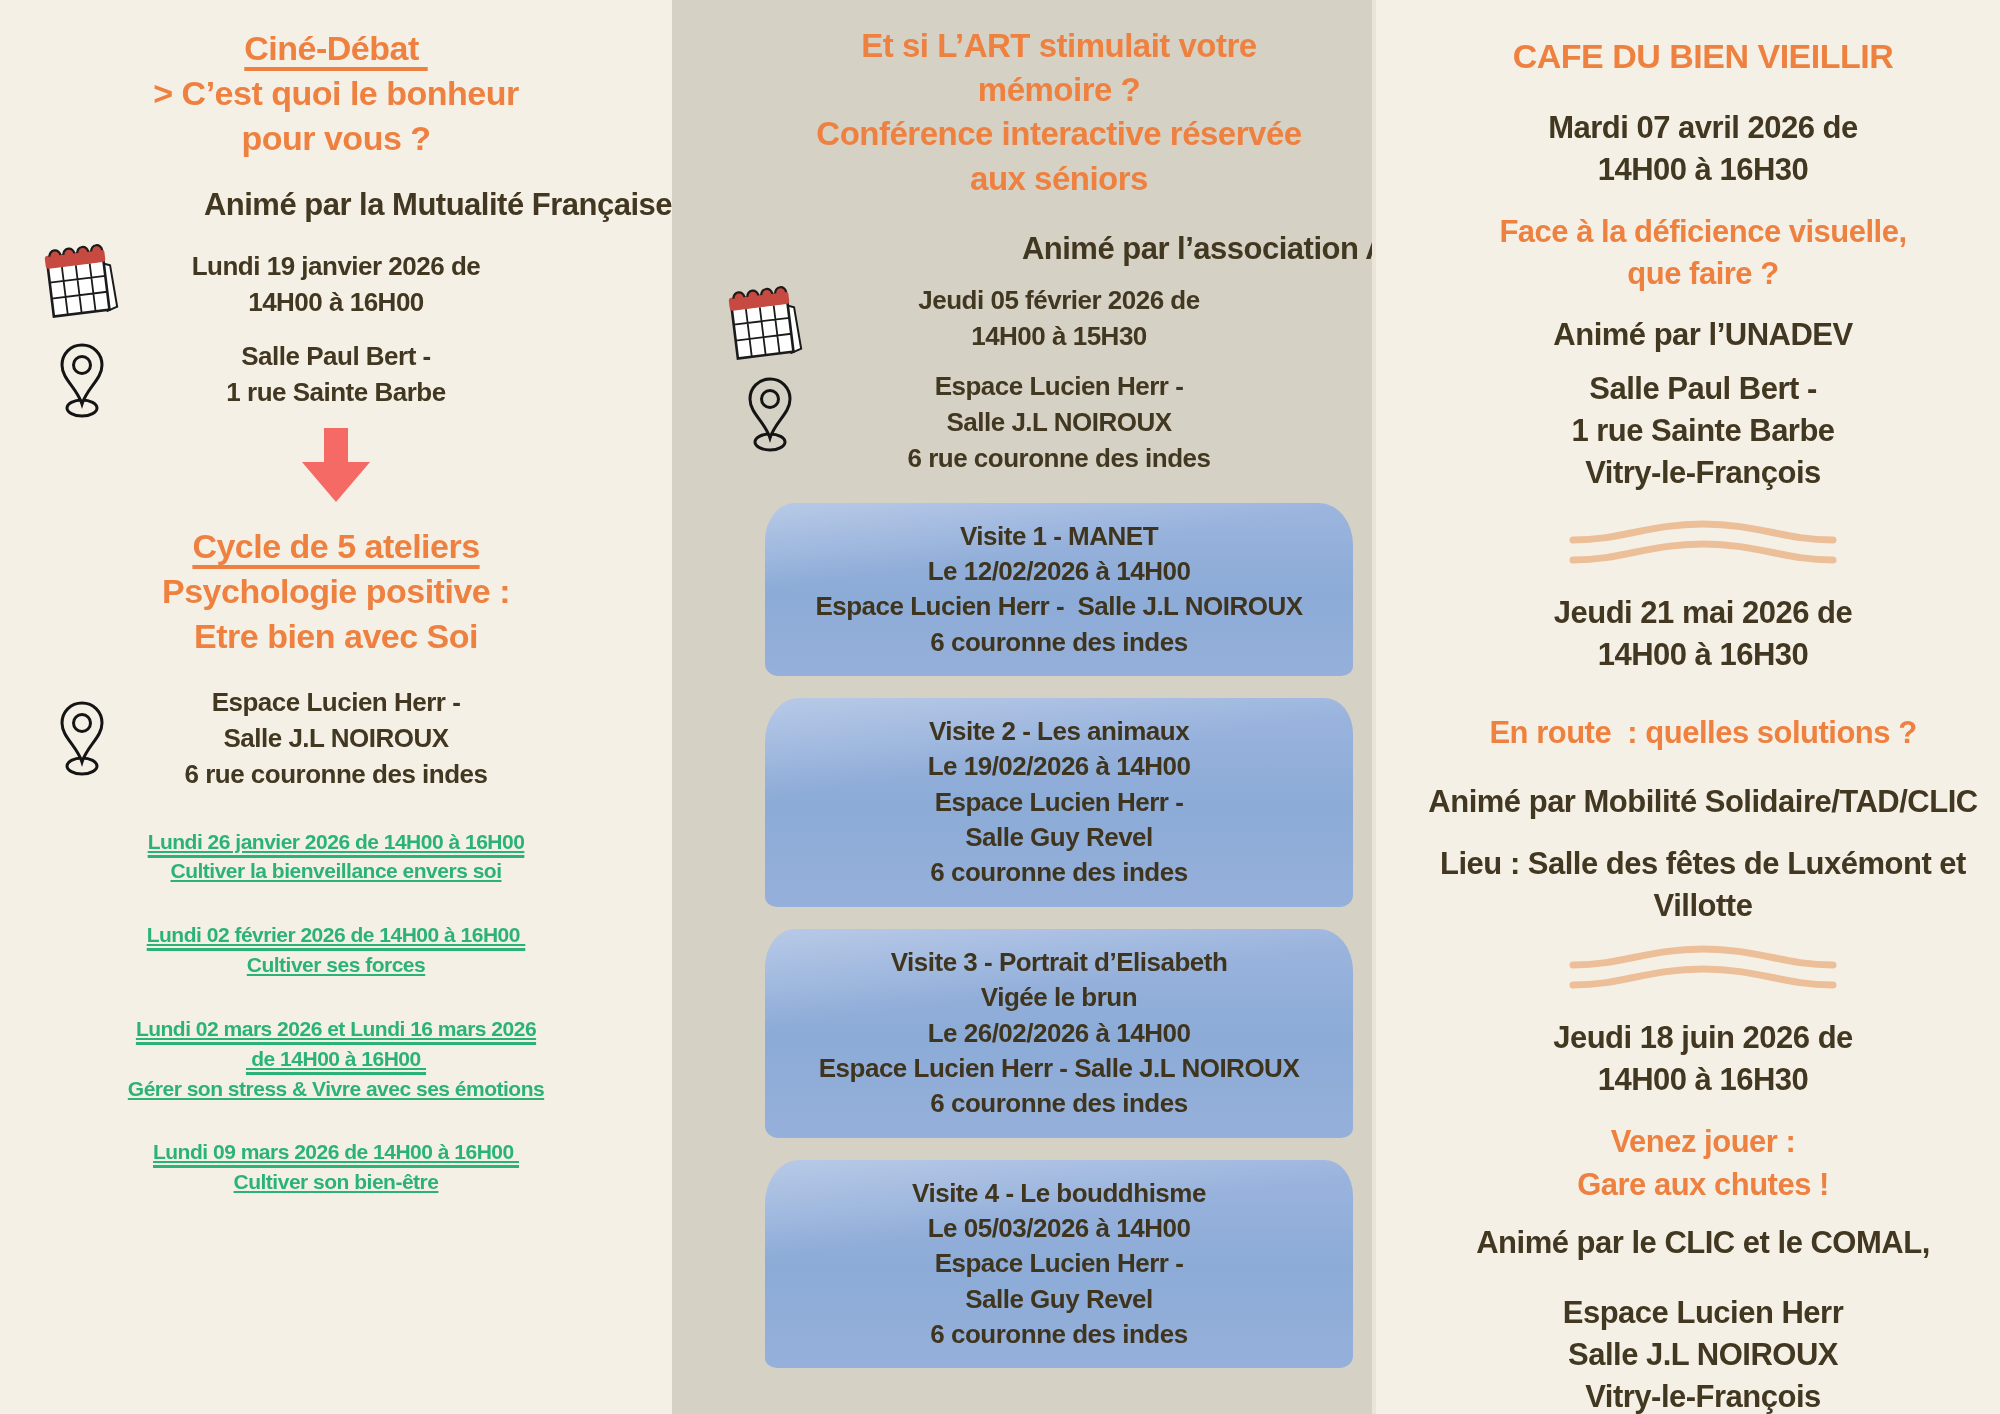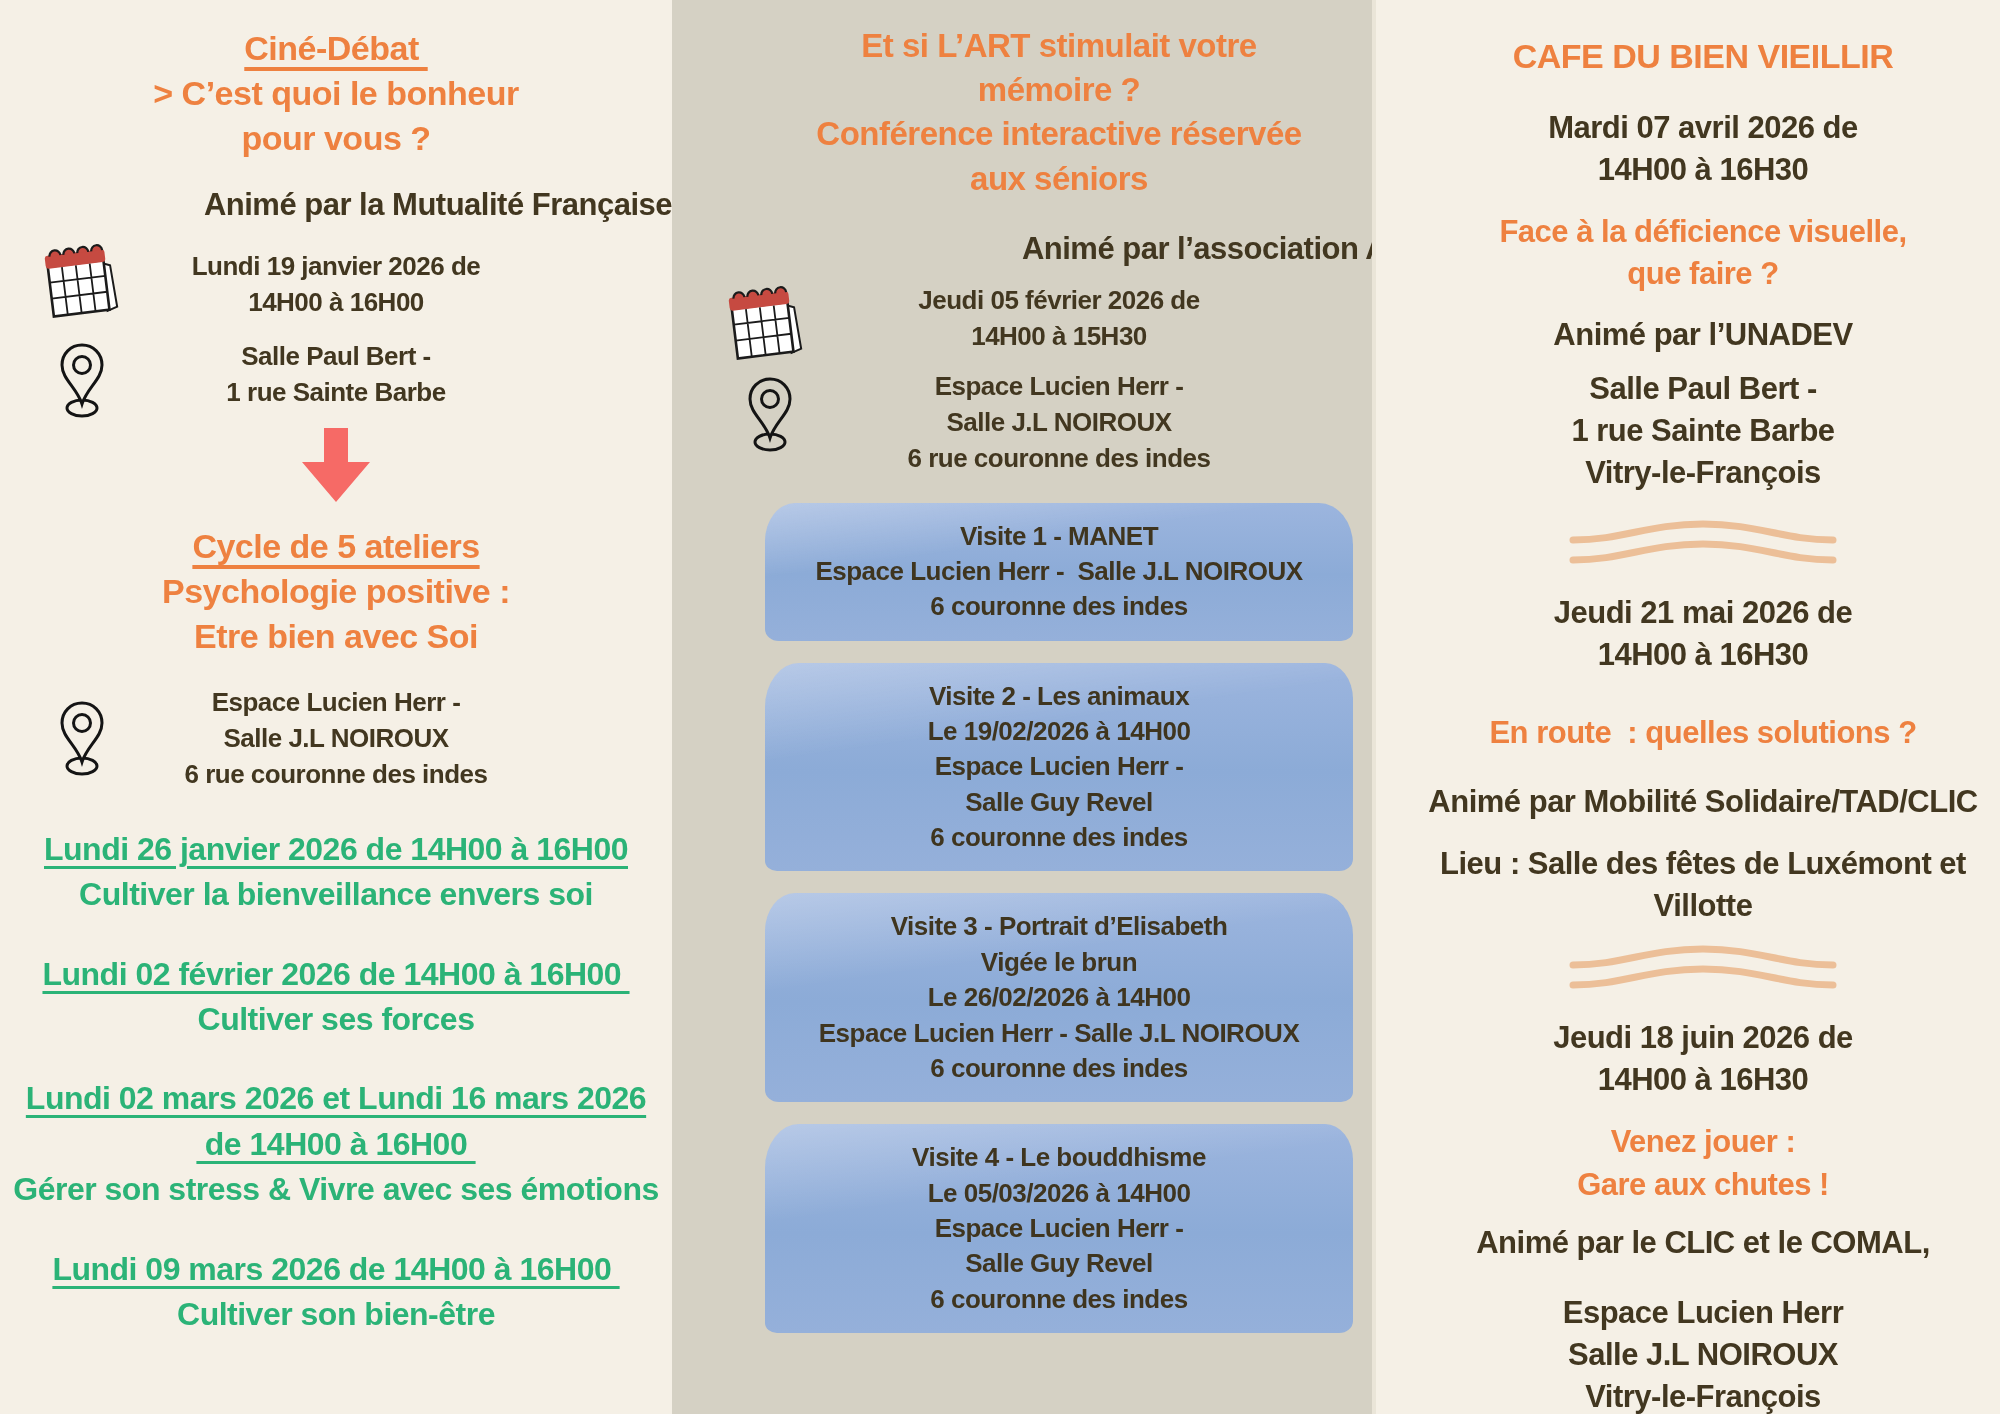--- a/index.html
+++ b/index.html
@@ -42,21 +42,21 @@
     padding:16px 14px;
     font-size:26px;line-height:1.36;
     color:#3f351f;
     background:
       linear-gradient(172deg, rgba(255,255,255,0.28) 0%, rgba(255,255,255,0) 34%),
       linear-gradient(180deg,#9cb5de 0%,#8cabd7 52%,#95b0da 100%);
     border-radius:30px 34px 12px 14px / 38px 42px 10px 12px;
   }
   .visit-card.alt{border-radius:34px 28px 14px 12px / 44px 36px 12px 10px;}
   .wave{margin:0 auto;}
-  .session{margin-bottom:34px;font-size:32px;line-height:1.42;}
+  .session{margin-bottom:34px;font-size:21px;line-height:1.42;text-decoration:underline;}
   .gu{text-decoration:underline;text-decoration-thickness:3px;text-underline-offset:6px;}
 </style>
 </head>
 <body>
 
 <div class="page">
 
   <section class="col col-left">
     <div class="t34 orange">
       <div class="line u">Ciné-Débat </div>
@@ -175,20 +175,21 @@
         </svg>
       </span>
       <div class="line">Espace Lucien Herr -</div>
       <div class="line">Salle J.L NOIROUX</div>
       <div class="line">6 rue couronne des indes</div>
     </div>
 
     <div class="visits">
       <div class="visit-card">
         <div class="line">Visite 1 - MANET</div>
+        <div class="line">Le 12/02/2026 à 14H00</div>
         <div class="line">Espace Lucien Herr -  Salle J.L NOIROUX</div>
         <div class="line">6 couronne des indes</div>
       </div>
       <div class="visit-card alt">
         <div class="line">Visite 2 - Les animaux</div>
         <div class="line">Le 19/02/2026 à 14H00</div>
         <div class="line">Espace Lucien Herr -</div>
         <div class="line">Salle Guy Revel</div>
         <div class="line">6 couronne des indes</div>
       </div>

